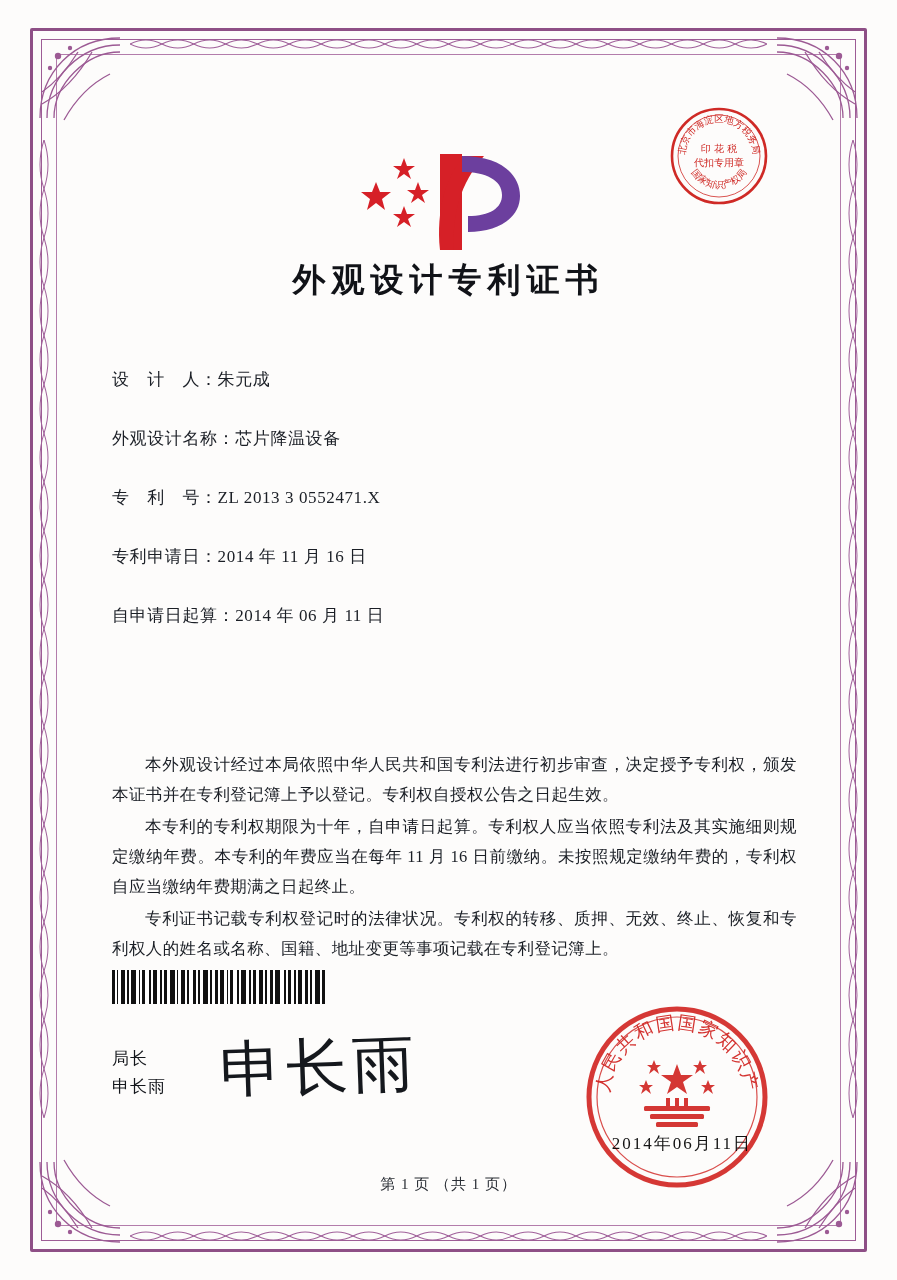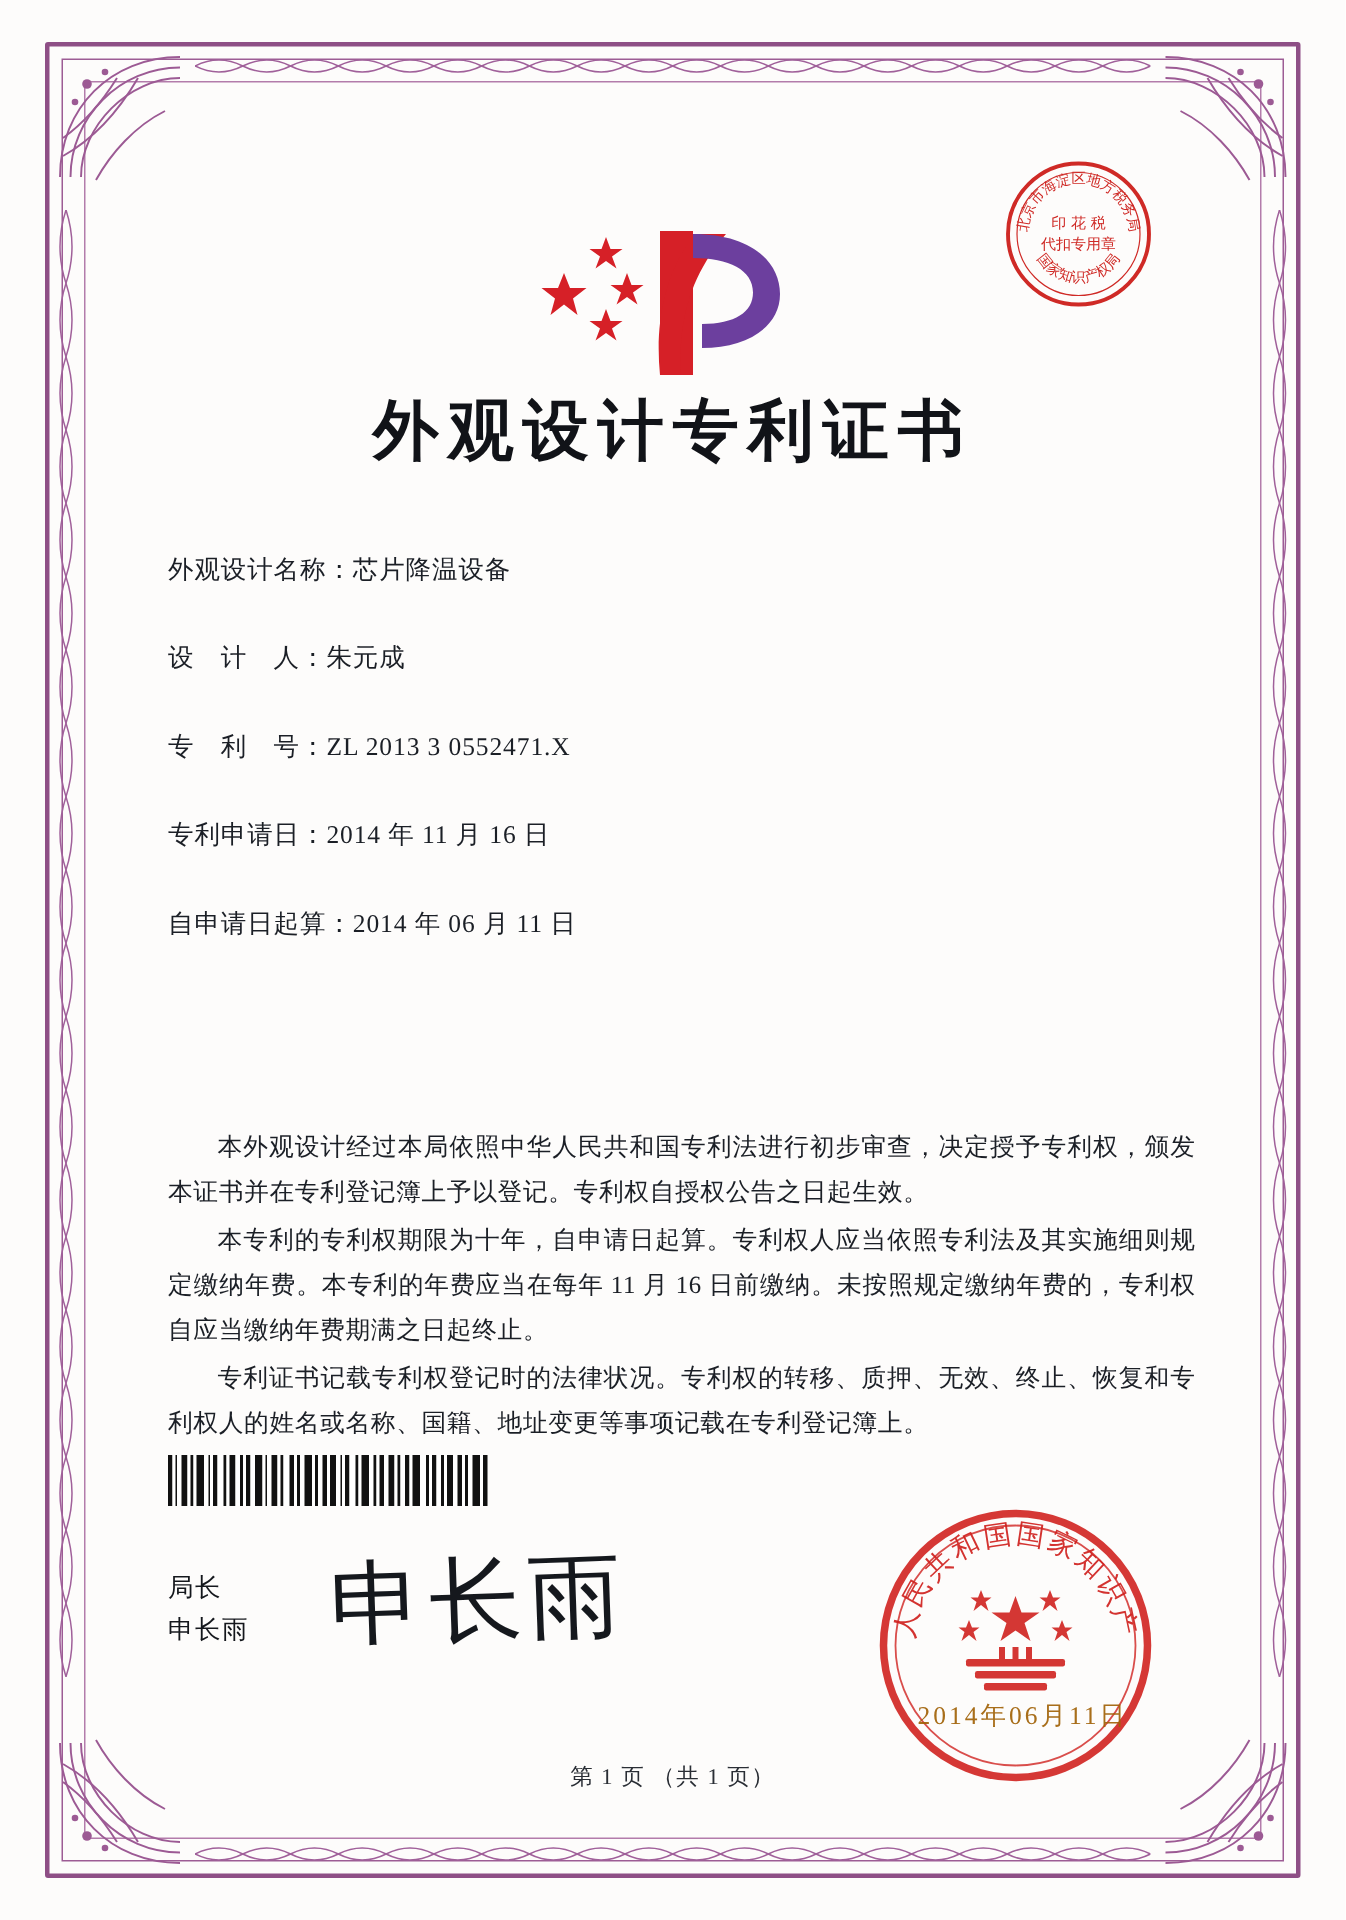--- a/index.html
+++ b/index.html
@@ -93,21 +93,21 @@
     width: 210px;
     height: 120px;
   }
 
   .title {
     position: absolute;
     left: 0;
     right: 0;
     top: 168px;
     text-align: center;
-    font-size: 44px;
+    font-size: 33px;
     font-weight: bold;
     letter-spacing: 6px;
     color: #111318;
     font-family: "DejaVu Serif", "Liberation Serif", serif;
   }
 
   .fields {
     position: absolute;
     left: 22px;
     right: 0;
@@ -180,21 +180,21 @@
     right: 35px;
     top: 912px;
     width: 190px;
     height: 190px;
   }
   .seal-date {
     position: absolute;
     right: 55px;
     top: 1042px;
     font-size: 17px;
-    color: #a16207;
+    color: #000000;
     letter-spacing: 2px;
     opacity: 0.92;
     text-align: center;
   }
 
   
   .seal-small {
     position: absolute;
     right: 28px;
     top: 6px;
@@ -357,24 +357,24 @@
         <path d="M96 110 L96 14 L118 14 L118 110 Z" fill="#d62027"></path>
         <path d="M96 110 C92 70 102 36 120 16 L140 16 C116 44 108 74 110 110 Z" fill="#d62027"></path>
         <path d="M118 16 C156 16 176 34 176 56 C176 78 154 92 124 92 L124 76 C146 76 158 68 158 55 C158 40 142 32 118 32 Z" fill="#6c3f9e"></path>
       </svg>
     </div>
 
     <div class="title">外观设计专利证书</div>
 
     <div class="fields">
       <div class="field-row">
-        <span class="field-label">外观设计名称：</span><span class="field-value">芯片降温设备</span>
+        <span class="field-label">设　计　人：</span><span class="field-value">朱元成</span>
       </div>
       <div class="field-row">
-        <span class="field-label">设　计　人：</span><span class="field-value">朱元成</span>
+        <span class="field-label">外观设计名称：</span><span class="field-value">芯片降温设备</span>
       </div>
       <div class="field-row">
         <span class="field-label">专　利　号：</span><span class="field-value">ZL 2013 3 0552471.X</span>
       </div>
       <div class="field-row">
         <span class="field-label">专利申请日：</span><span class="field-value">2014 年 11 月 16 日</span>
       </div>
       <div class="field-row">
         <span class="field-label">自申请日起算：</span><span class="field-value">2014 年 06 月 11 日</span>
       </div>

